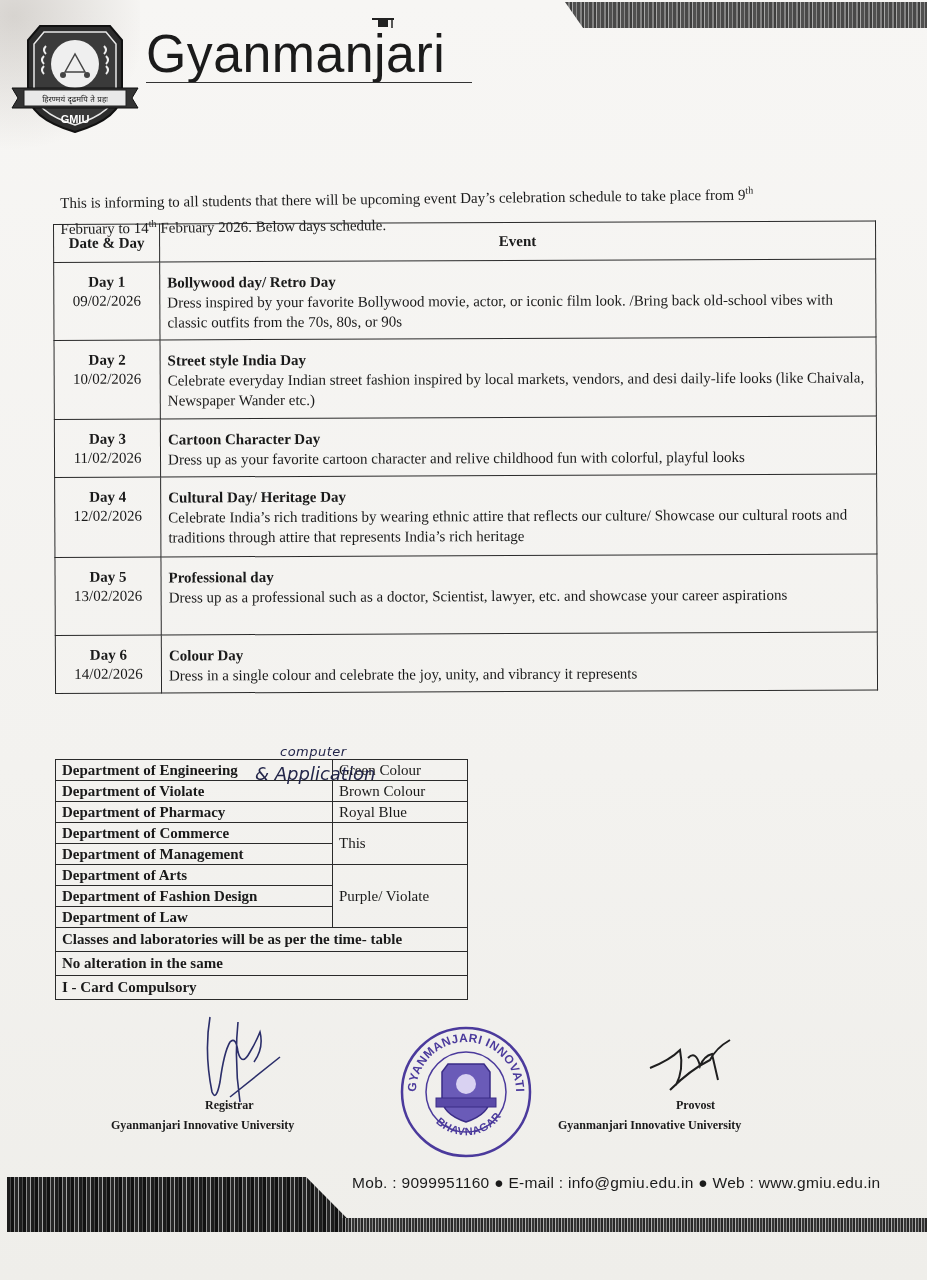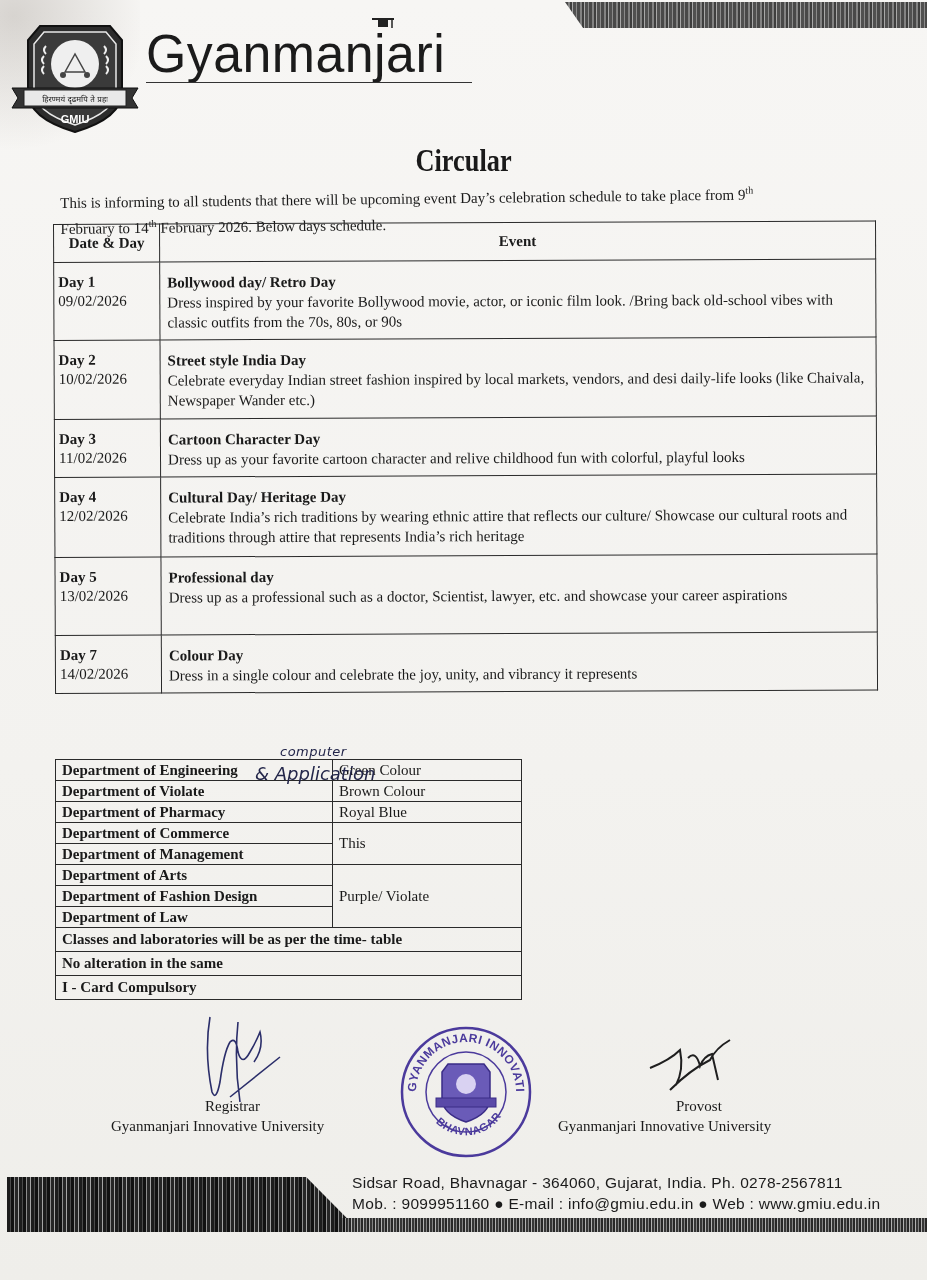--- a/index.html
+++ b/index.html
@@ -30,50 +30,50 @@
   .title span { display: inline-block; transform: scaleX(0.85); margin-left: 0; }
 
   .intro { position: absolute; left: 60px; top: 188px; width: 800px; font-size: 15px; line-height: 21px; transform: rotate(-0.7deg); transform-origin: left top; }
   .intro sup { font-size: 10px; }
 
   
   .sched { position: absolute; left: 53px; top: 224px; width: 823px; border-collapse: collapse; font-size: 15px; transform: rotate(-0.25deg); transform-origin: left top; }
   .sched td, .sched th { border: 1.5px solid #2a2a2a; vertical-align: top; }
   .sched th { font-weight: 700; padding: 10px 6px; text-align: center; height: 37px; }
   .sched th.c1 { width: 106px; }
-  .sched td.day { padding: 10px 4px 0; line-height: 19px; }
+  .sched td.day { text-align: center; padding: 10px 4px 0; line-height: 19px; }
   .sched td.day .dn { font-weight: 700; }
   .sched td.ev { padding: 10px 7px 0; line-height: 20px; }
   .sched td.ev .et { font-weight: 700; }
   .sched tr.r1 td { height: 78px; }
   .sched tr.r2 td { height: 79px; }
   .sched tr.r3 td { height: 58px; }
   .sched tr.r4 td { height: 80px; }
   .sched tr.r5 td { height: 78px; }
   .sched tr.r6 td { height: 58px; }
 
   .note { position: absolute; left: 62px; top: 721px; font-size: 15px; }
   .note b { font-weight: 700; }
 
   .handwritten { position: absolute; font-family: "DejaVu Sans", sans-serif; color: #23264a; font-style: italic; }
   .hw1 { left: 280px; top: 744px; font-size: 13px; letter-spacing: 0.5px; }
   .hw2 { left: 255px; top: 763px; font-size: 18px; }
 
   
-  .dress { position: absolute; left: 55px; top: 759px; width: 467px; border-collapse: collapse; font-size: 15px; }
+  .dress { position: absolute; left: 55px; top: 759px; width: 413px; border-collapse: collapse; font-size: 15px; }
   .dress td { border: 1.5px solid #2a2a2a; padding: 0 6px; height: 21px; line-height: 19px; }
   .dress td.dept { font-weight: 700; width: 277px; }
   .dress td.col { font-weight: 400; }
   .dress td.full { font-weight: 700; height: 24px; }
 
   
   .sig { position: absolute; }
   .sig-left { left: 190px; top: 1012px; width: 110px; height: 95px; }
   .sig-right { left: 640px; top: 1030px; width: 100px; height: 70px; }
-  .role { position: absolute; font-size: 15px; font-weight: 400; }
+  .role { position: absolute; font-size: 12px; font-weight: 700; }
   .role-l { left: 205px; top: 1098px; }
   .uni-l { left: 111px; top: 1118px; }
   .role-r { left: 676px; top: 1098px; }
   .uni-r { left: 558px; top: 1118px; }
 
   .seal { position: absolute; left: 396px; top: 1024px; width: 140px; height: 135px; }
 
   
   .foot-bar { position: absolute; left: 7px; top: 1177px; width: 340px; height: 55px;
        background: repeating-linear-gradient(90deg, #1c1c1c 0 3px, #4a4a4a 3px 4px, #111 4px 7px, #8d8d8d 7px 8px, #262626 8px 11px, #a5a5a5 11px 12px);
@@ -112,21 +112,20 @@
   </svg>
 
   <svg class="cap-icon" viewBox="0 0 26 18">
     <path d="M2 5 L24 5" stroke="#222" stroke-width="2"></path>
     <rect x="8" y="5" width="10" height="8" fill="#222"></rect>
     <path d="M22 5 L22 14" stroke="#222" stroke-width="1.5"></path>
   </svg>
   <div class="brand-name">Gyanmanjari</div>
   <div class="brand-rule"></div>
 
-  <div class="title"><span>Circular</span></div>
 
   <div class="intro">
     <span>This is informing to all students that there will be upcoming event Day’s celebration schedule to take place from 9</span><sup>th</sup><br>
     <span>February to 14</span><sup>th</sup><span> February 2026. Below days schedule.</span>
   </div>
 
   <table class="sched">
     <thead>
       <tr>
         <th class="c1">Date &amp; Day</th>
@@ -179,21 +178,21 @@
             <div class="dn">Day 5</div>
             <div>13/02/2026</div>
           </td>
         <td class="ev">
             <div class="et">Professional day</div>
             <div>Dress up as a professional such as a doctor, Scientist, lawyer, etc. and showcase your career aspirations</div>
           </td>
       </tr>
       <tr class="r6">
         <td class="day">
-            <div class="dn">Day 7</div>
+            <div class="dn">Day 6</div>
             <div>14/02/2026</div>
           </td>
         <td class="ev">
             <div class="et">Colour Day</div>
             <div>Dress in a single colour and celebrate the joy, unity, and vibrancy it represents</div>
           </td>
       </tr>
     </tbody>
   </table>
 
@@ -270,16 +269,15 @@
       <textPath href="#sealBot" startOffset="18%">BHAVNAGAR</textPath>
     </text>
     <path d="M52 40 L88 40 L94 48 L94 74 Q94 90 70 98 Q46 90 46 74 L46 48 Z" fill="#6a5bb8" stroke="#3a2c86" stroke-width="1.5"></path>
     <circle cx="70" cy="60" r="10" fill="#d9d2f2"></circle>
     <rect x="40" y="74" width="60" height="9" fill="#5a4aa8" stroke="#3a2c86"></rect>
   </svg>
 
   <div class="foot-bar"></div>
   <div class="foot-line"></div>
   <div class="addr">
-    <div>Sidsar Road, Bhavnagar - 364060, Gujarat, India. Ph. 0278-2567811</div>
     <div>Mob. : 9099951160 ● E-mail : info@gmiu.edu.in ● Web : www.gmiu.edu.in</div>
   </div>
 </div>
 
 </body></html>

